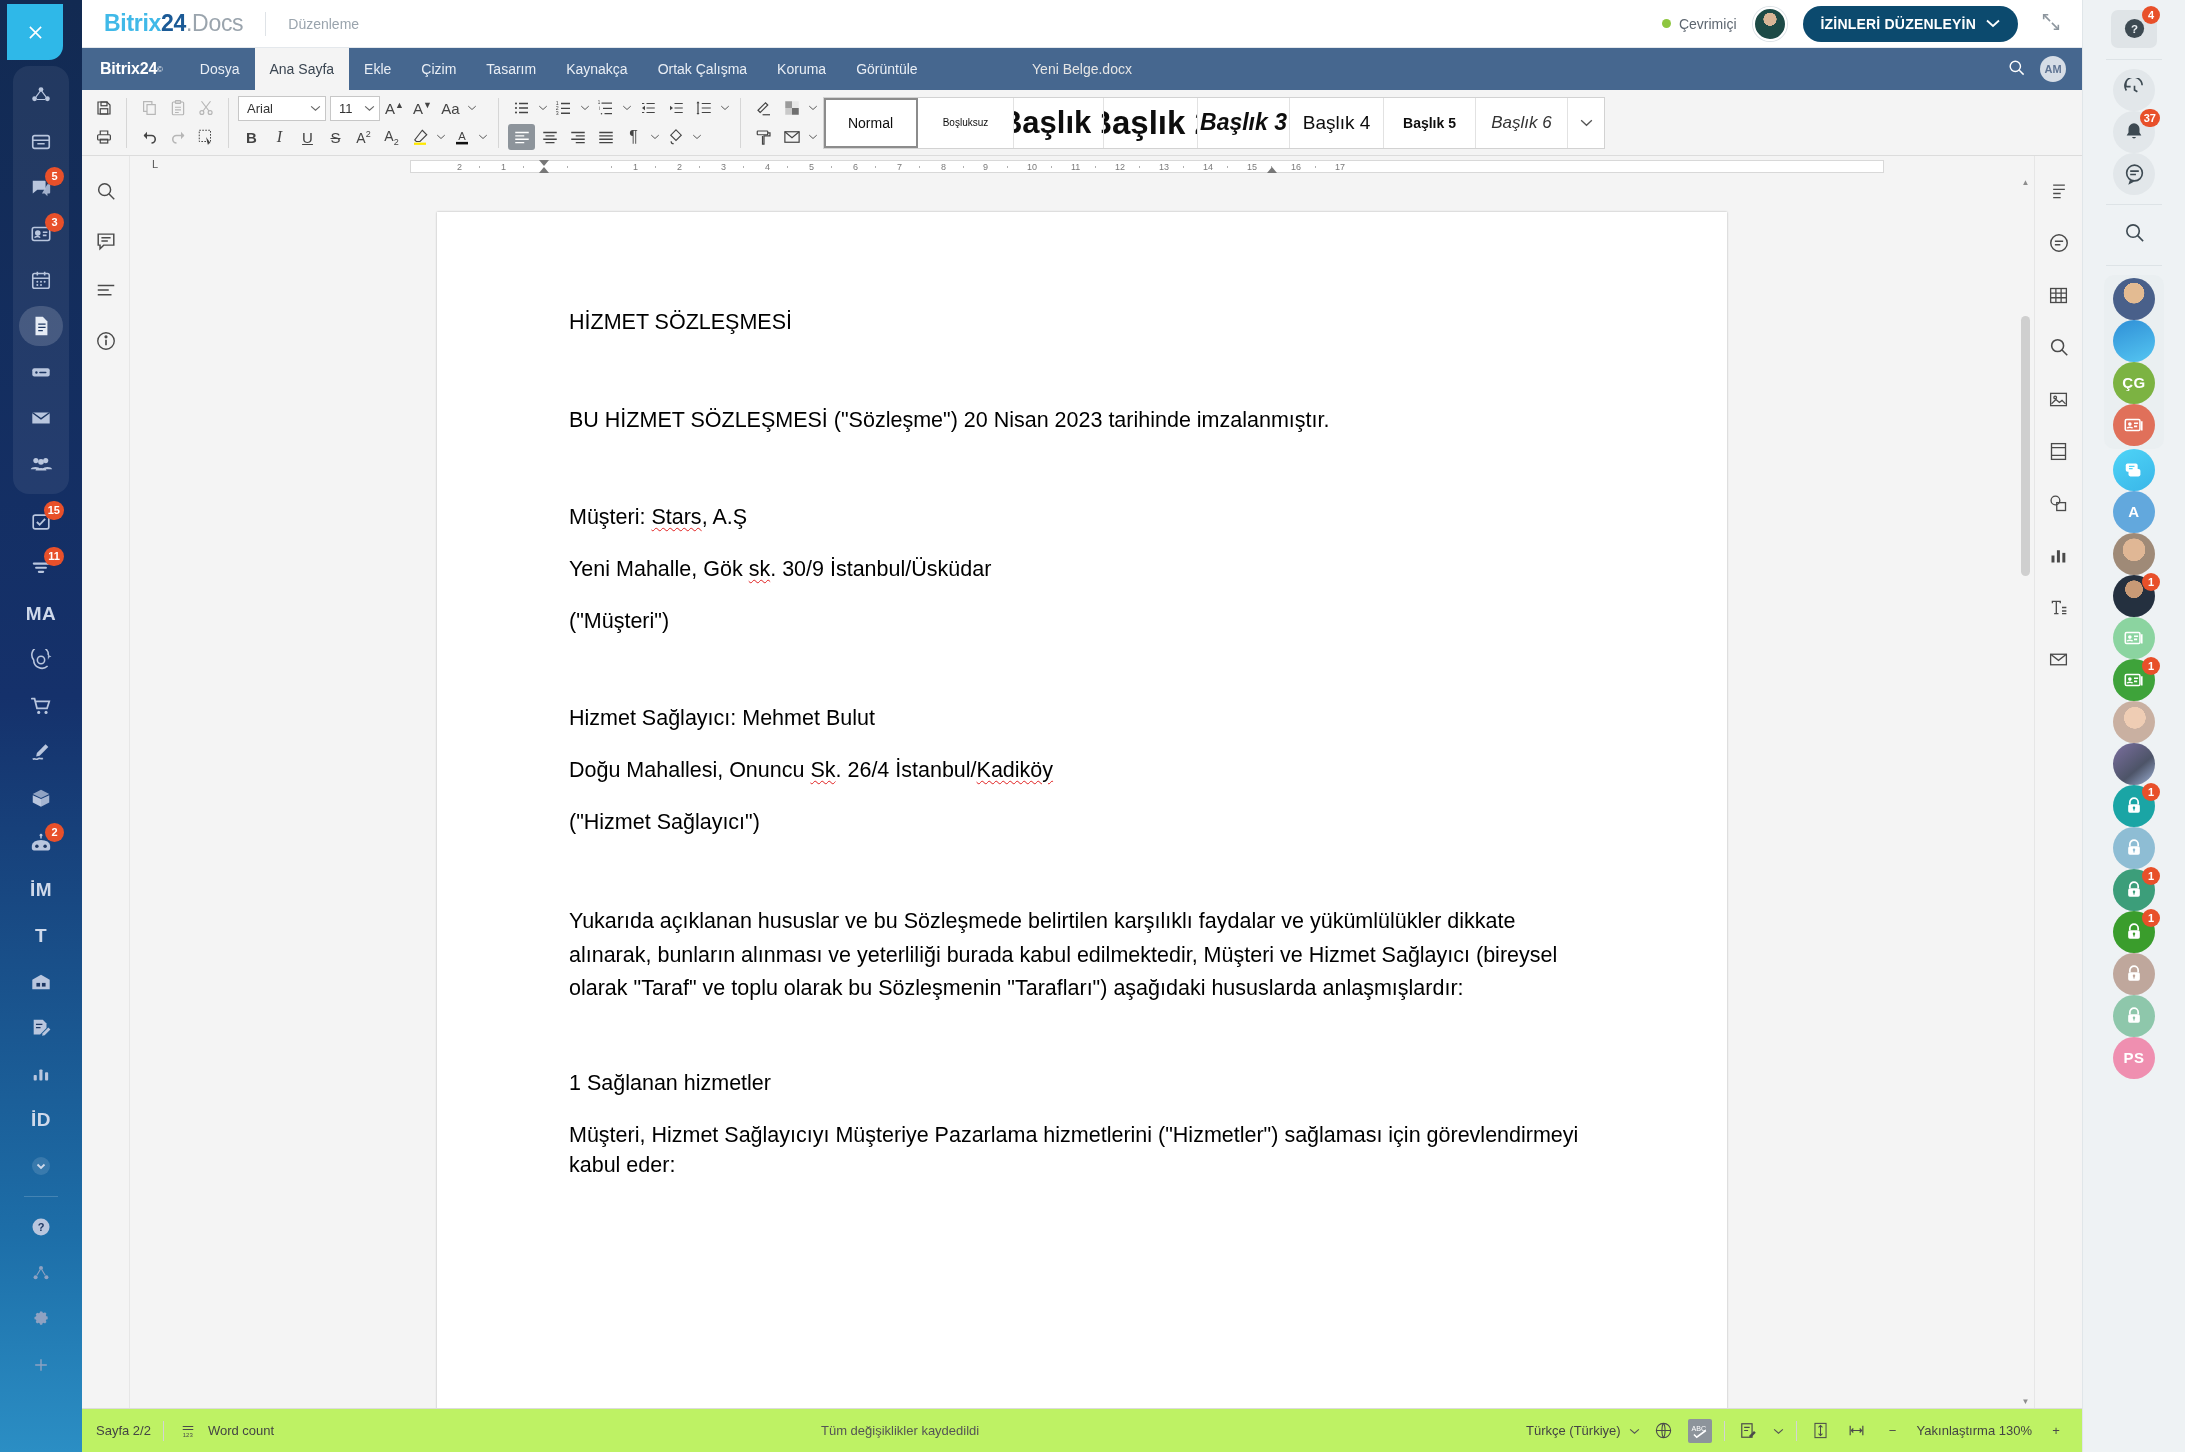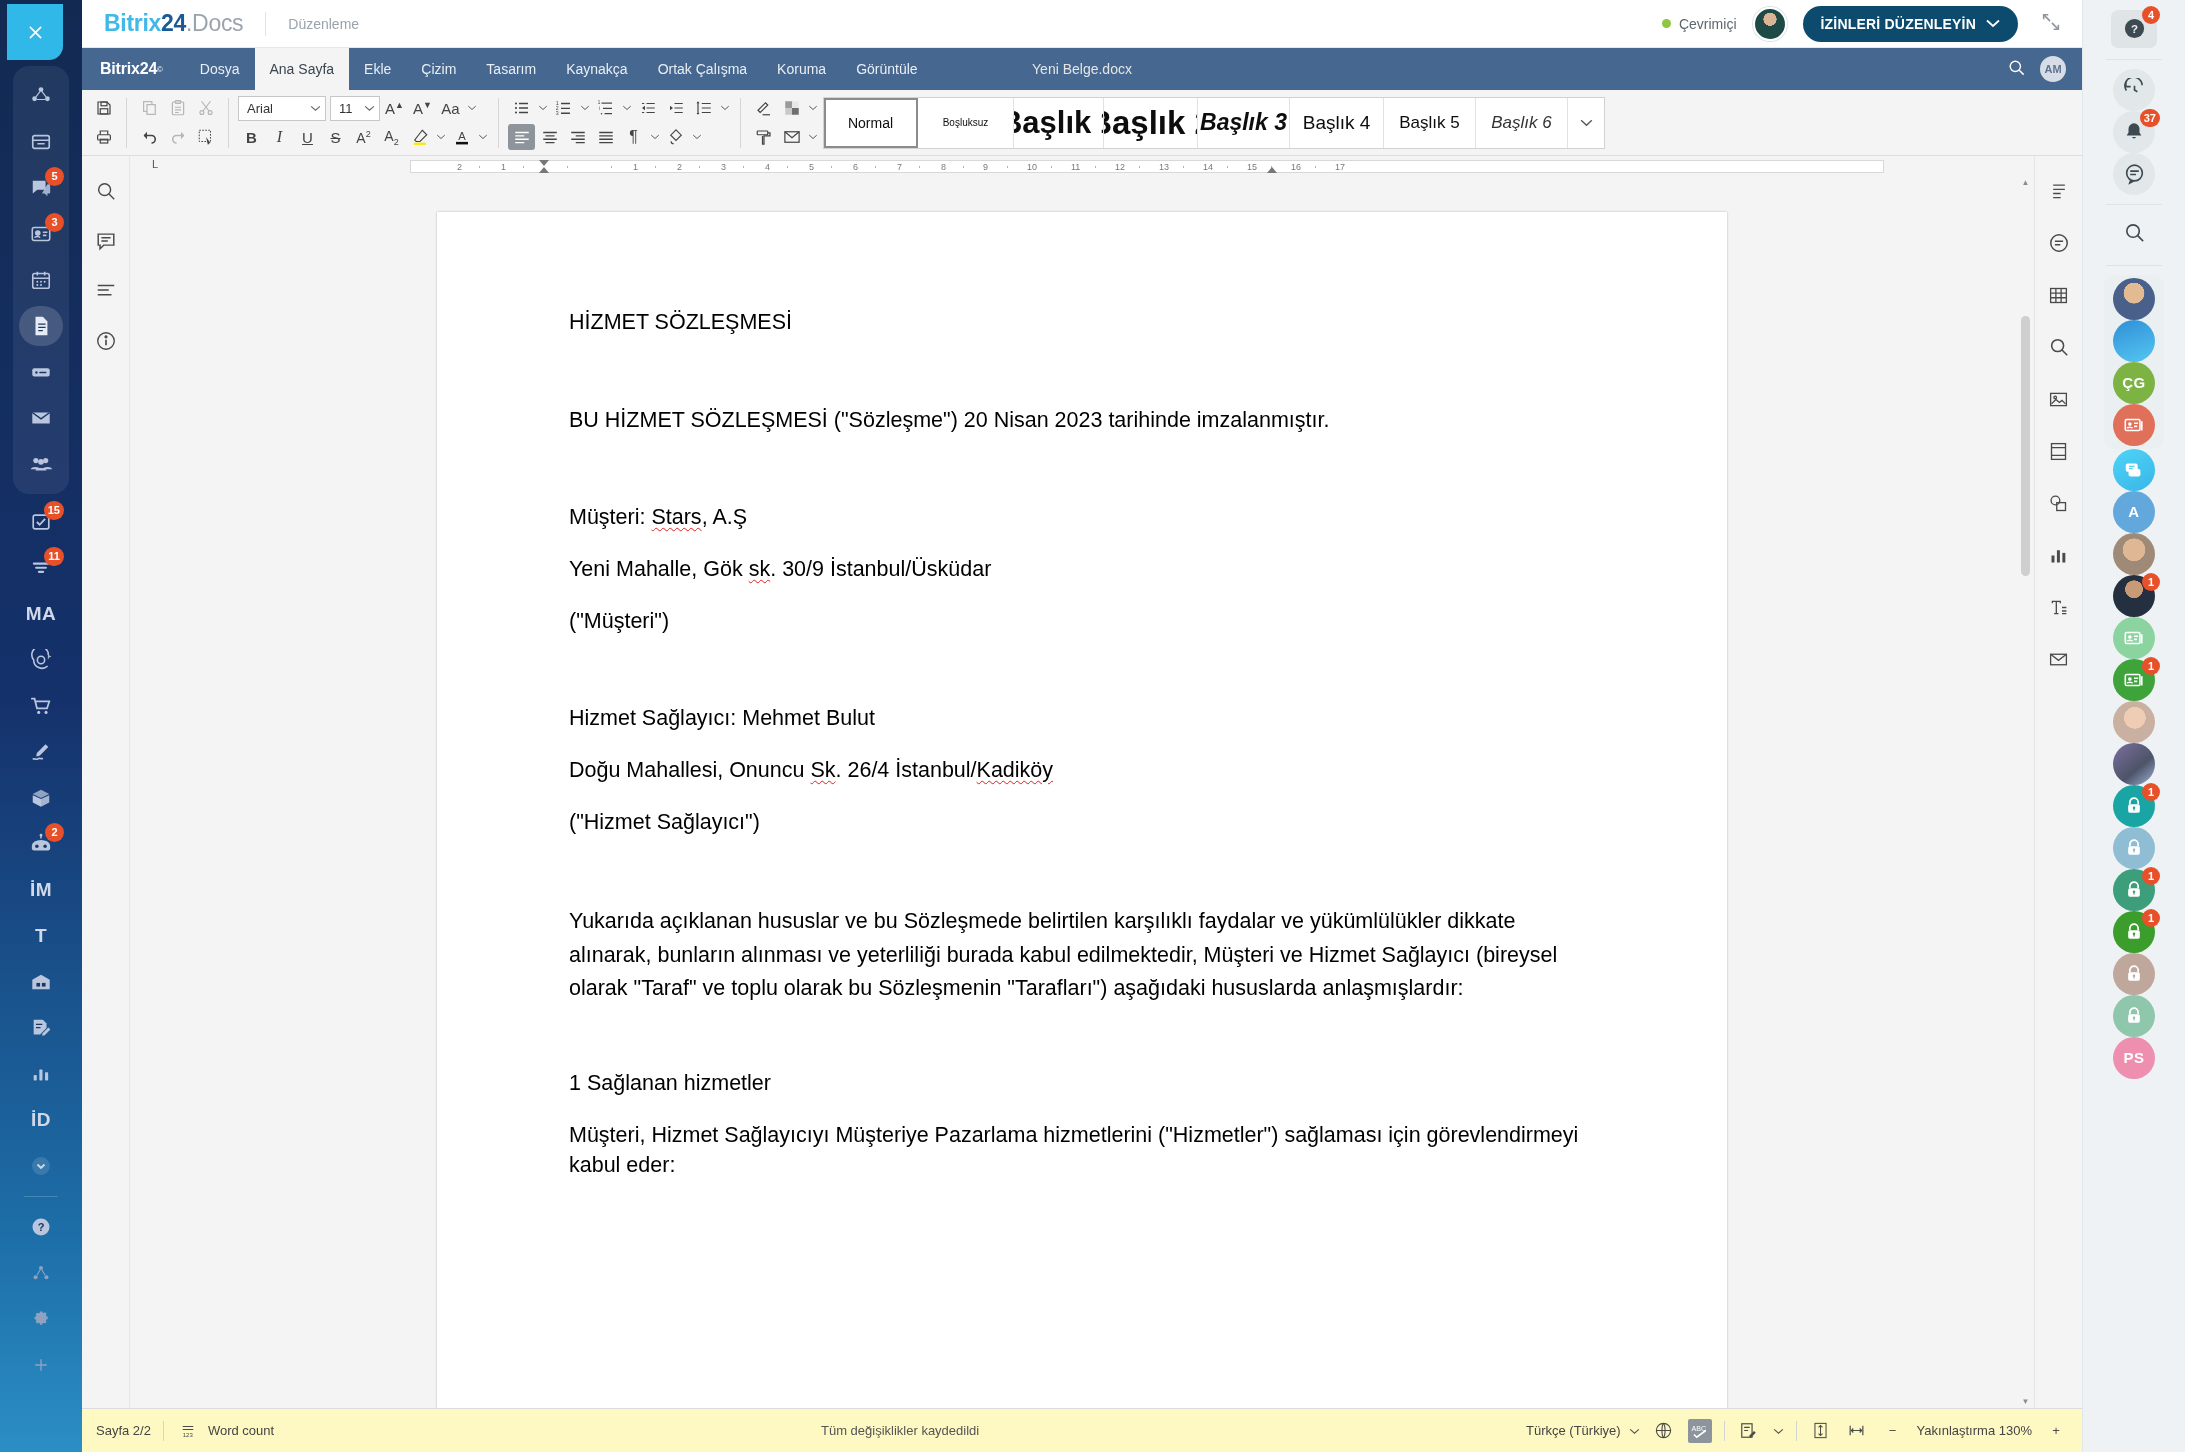--- a/index.html
+++ b/index.html
@@ -137,21 +137,21 @@
     border-right: 1px solid #e2e2e2; color: #0d0d0d; white-space: nowrap; overflow: hidden;
     min-width: 0;
   }
   .style-item.sel { outline: 2px solid #8c8c8c; outline-offset: -2px; }
   .s-normal { font-size: 14px; width: 94px; }
   .s-nospace { font-size: 10px; width: 96px; }
   .s-h1 { font-size: 31px; font-weight: 700; width: 90px; }
   .s-h2 { font-size: 33px; font-weight: 700; width: 94px; }
   .s-h3 { font-size: 23px; font-weight: 700; font-style: italic; width: 92px; }
   .s-h4 { font-size: 19px; width: 94px; }
-  .s-h5 { font-size: 17px; font-weight: 400; width: 92px; }
+  .s-h5 { font-size: 14px; font-weight: 700; width: 92px; }
   .s-h6 { font-size: 17px; font-style: italic; color: #333; width: 92px; }
   .style-more { width: 36px; display: flex; align-items: center; justify-content: center; color: #555; }
 
   
   .editor-body { flex: 1 1 auto; display: flex; min-height: 0; background: #f4f4f4; }
   .side-tools {
     width: 48px; background: #f4f4f4; display: flex; flex-direction: column;
     align-items: center; padding-top: 20px; gap: 20px; border-right: 1px solid #e6e6e6;
     flex: 0 0 48px;
   }
@@ -191,21 +191,21 @@
     text-underline-offset: 3px;
   }
   .scrollbar-v {
     position: absolute; right: 2px; top: 0; bottom: 0; width: 13px; background: #f4f4f4;
   }
   .sb-thumb { position: absolute; left: 2px; top: 140px; width: 9px; height: 260px; background: #cfcfcf; border-radius: 5px; }
   .sb-arr { position: absolute; left: 0; width: 13px; height: 13px; color: #8d8d8d; display: flex; align-items: center; justify-content: center; font-size: 8px; }
 
   
   .statusbar {
-    height: 44px; flex: 0 0 44px; background: #fef9c3; border-top: 1px solid #dcdcdc;
+    height: 44px; flex: 0 0 44px; background: #bef264; border-top: 1px solid #dcdcdc;
     display: flex; align-items: center; padding: 0 14px; font-size: 13px; color: #444;
     gap: 12px;
   }
   .sb-sep { width: 1px; height: 20px; background: #d4d4d4; }
   .sb-grp { display: flex; align-items: center; gap: 8px; }
   .sb-center { margin: 0 auto; color: #555; }
   .sb-ic { width: 24px; height: 24px; display: flex; align-items: center; justify-content: center; color: #4a4a4a; }
   .sb-ic.on { background: #8d949b; color: #fff; border-radius: 2px; }
   .zoom-txt { font-size: 13px; }
 

